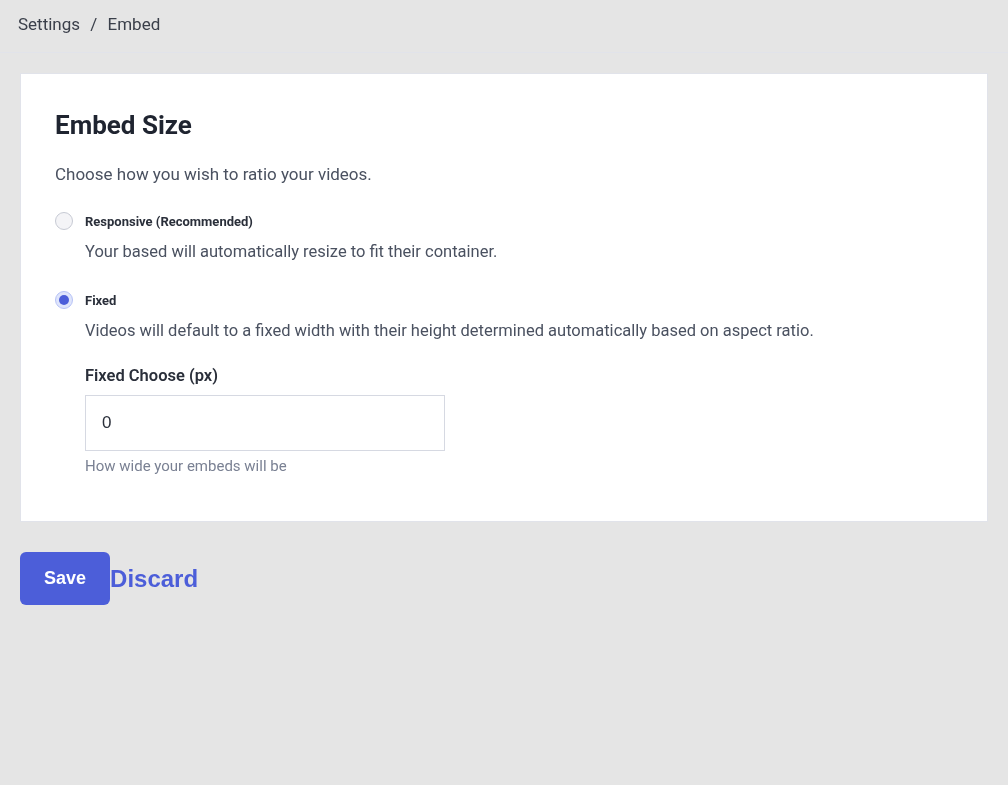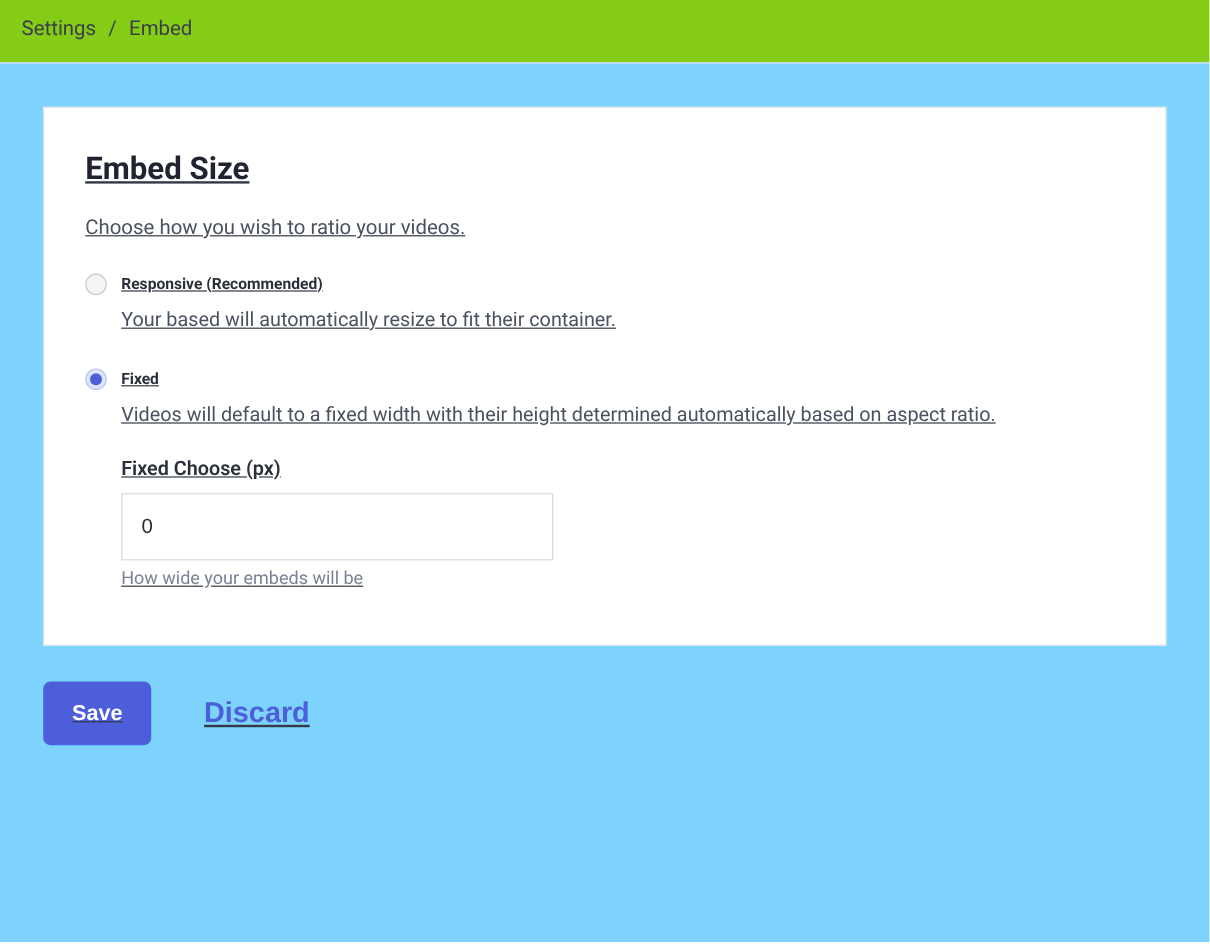--- a/index.html
+++ b/index.html
@@ -8,30 +8,29 @@
     color: #333a45;
     background: #ffffff;
     width: 1008px;
     height: 791px;
     overflow: hidden;
   }
   .breadcrumb {
     padding: 14px 18px 18px 18px;
     font-size: 17px;
     color: #3a3f4a;
-    background: #84cc16;
+    background: #e5e5e5;
   }
   .breadcrumb a { color: #3a3f4a; text-decoration: none; }
   .breadcrumb .sep { margin: 0 6px; color: #3a3f4a; }
   .page-body {
-    background: #7dd3fc;
+    background: #e5e5e5;
     border-top: 1px solid #e1e3ea;
-    padding: 36px;
+    padding: 20px;
     height: calc(791px - 58px);
-    text-decoration: underline;
   }
   .card {
     background: #ffffff;
     border: 1px solid #e1e3ea;
     padding: 36px 34px 46px 34px;
   }
   .card h1 {
     font-size: 26px;
     font-weight: 700;
     color: #1f2430;
@@ -106,21 +105,20 @@
     outline: none;
   }
   .field-help {
     font-size: 15px;
     color: #7a8193;
     margin-top: 6px;
   }
   .actions {
     display: flex;
     align-items: center;
-    gap: 44px;
     margin-top: 30px;
   }
   .btn-primary {
     background: #4c5ed9;
     color: #ffffff;
     border: none;
     font-size: 18px;
     font-weight: 600;
     padding: 16px 24px;
     border-radius: 6px;

